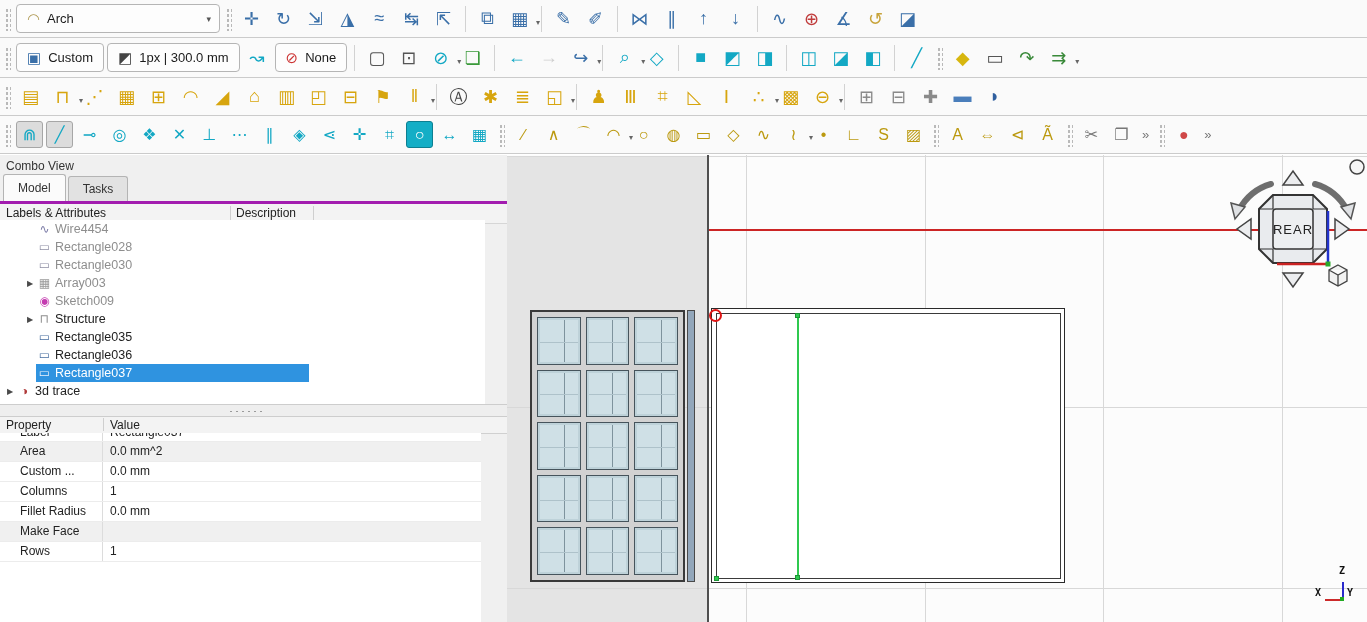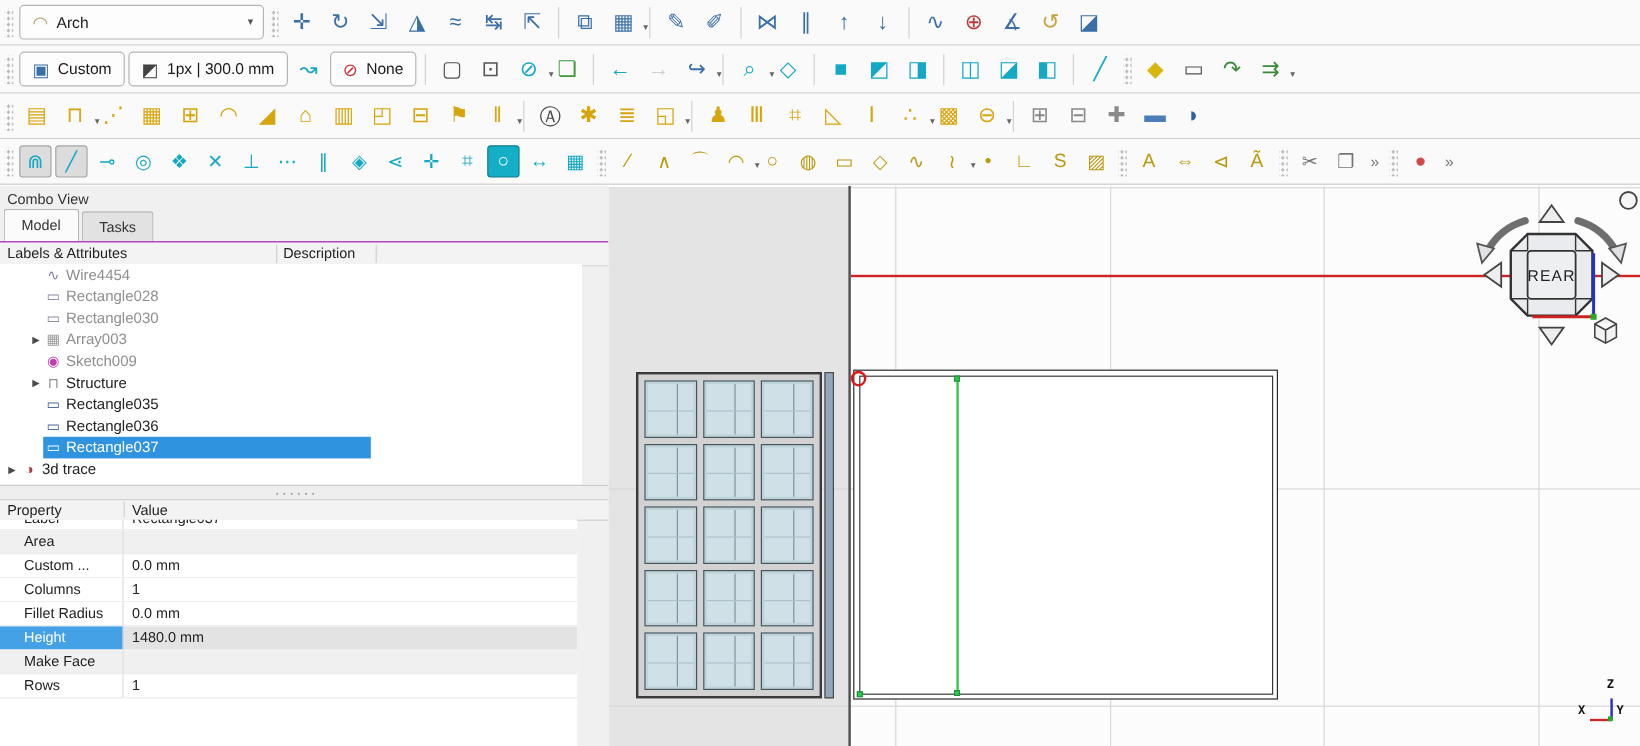--- a/index.html
+++ b/index.html
@@ -23,21 +23,21 @@
   .tb-overflow{color:#777;font-size:13px;padding:0 4px;flex:none;}
   
   .main{position:absolute;top:155px;left:0;width:1367px;height:467px;}
   .left-panel{position:absolute;left:0;top:0;width:549px;height:467px;background:#f0f0f0;border-right:1px solid #b0b0b0;box-sizing:border-box;}
   .panel-header{position:absolute;left:0;top:0;width:100%;height:20px;font-size:12px;color:#333;}
   .panel-header .pt{position:absolute;left:6px;top:4px;}
   .ph-ico{position:absolute;top:3px;width:13px;height:13px;font-size:11px;color:#555;text-align:center;line-height:13px;}
   .tabs{position:absolute;top:20px;left:3px;height:26px;display:flex;align-items:flex-end;gap:2px;}
   .tab{height:24px;line-height:24px;padding:0 14px;border:1px solid #b4b4b4;border-bottom:none;border-radius:3px 3px 0 0;background:#e2e2e2;color:#333;font-size:12px;}
   .tab.active{background:#fbfbfb;height:26px;line-height:26px;}
-  .tree-header{position:absolute;top:46px;left:0;width:100%;height:19px;background:#f3f3f3;border-top:1px solid #a21caf;border-bottom:1px solid #d6d6d6;font-size:12px;color:#222;}
+  .tree-header{position:absolute;top:46px;left:0;width:100%;height:19px;background:#f3f3f3;border-top:3px solid #a21caf;border-bottom:1px solid #d6d6d6;font-size:12px;color:#222;}
   .th-div{position:absolute;top:2px;width:1px;height:15px;background:#cfcfcf;}
   .tree-body{position:absolute;top:65px;left:0;width:485px;height:184px;background:#ffffff;overflow:hidden;}
   .tree-row{height:18px;display:flex;align-items:center;}
   .tcaret{width:12px;flex:none;font-size:8px;color:#4a4a4a;text-align:center;}
   .ticon{width:17px;flex:none;text-align:center;font-size:12px;}
   .tlabel{padding-left:2px;font-size:12.5px;white-space:nowrap;}
   .item-cell{display:flex;align-items:center;height:18px;}
   .tree-row.sel .item-cell{background:#2f93e0;color:#fff;width:273px;}
   .tree-row.sel .tlabel{color:#fff;}
   .tree-row.dim .tlabel{color:#8e8e8e;}
@@ -584,36 +584,33 @@
       </div>
       <div class="prop-body" id="props">
           <div class="prow partial">
             <div class="inner">
               <span class="pl">Label</span>
               <span class="pv">Rectangle037</span>
             </div>
           </div>
           <div class="prow shade">
             <span class="pl">Area</span>
+            <span class="pv">0.0 mm^2</span>
           </div>
           <div class="prow">
             <span class="pl">Custom ...</span>
             <span class="pv">0.0 mm</span>
           </div>
           <div class="prow">
             <span class="pl">Columns</span>
             <span class="pv">1</span>
           </div>
           <div class="prow">
             <span class="pl">Fillet Radius</span>
             <span class="pv">0.0 mm</span>
-          </div>
-          <div class="prow psel">
-            <span class="pl">Height</span>
-            <span class="pv">1480.0 mm</span>
           </div>
           <div class="prow shade">
             <span class="pl">Make Face</span>
           </div>
           <div class="prow">
             <span class="pl">Rows</span>
             <span class="pv">1</span>
           </div>
         </div>
       <div class="scrollbar" style="right:3px;top:262px;height:205px;">

